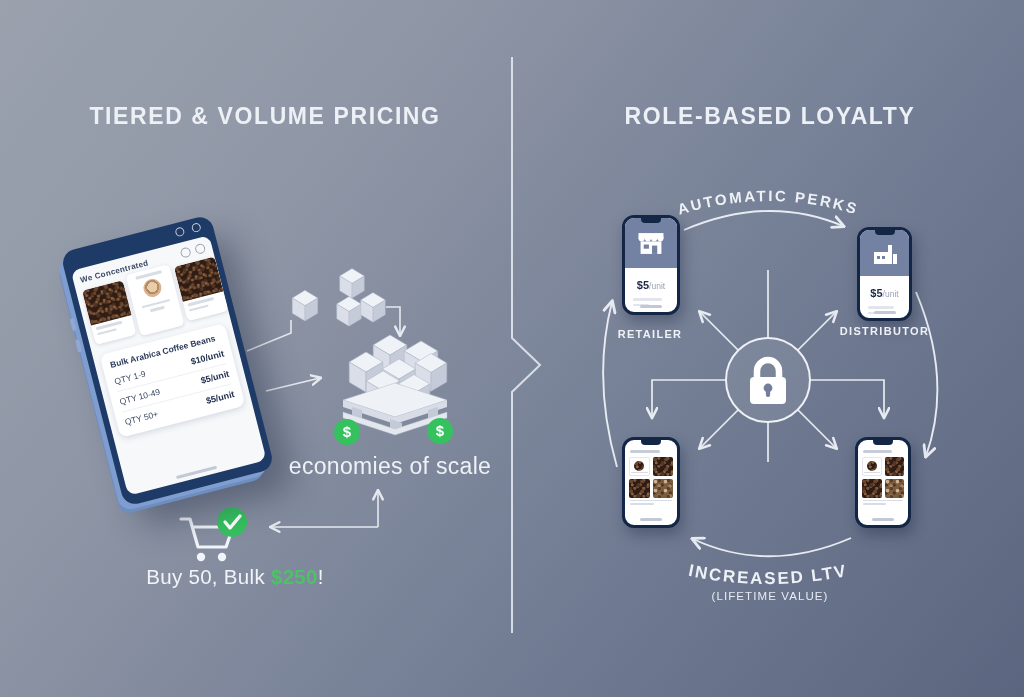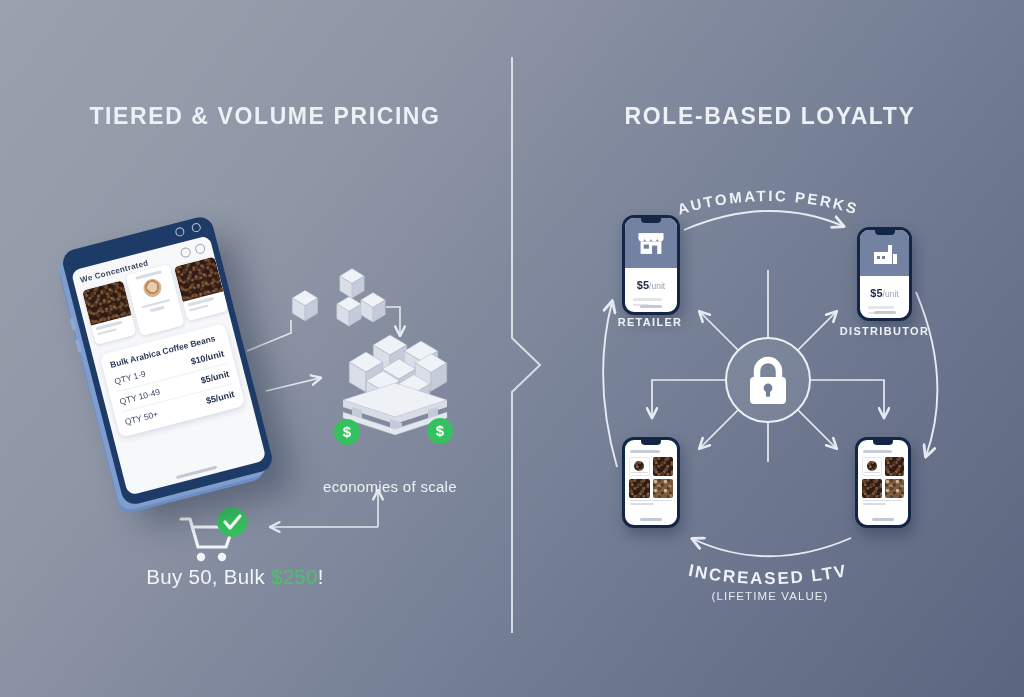--- a/index.html
+++ b/index.html
@@ -56,44 +56,44 @@
     background-size:11px 10px,9px 8px,12px 11px,8px 9px,13px 12px,10px 9px;}
   .beans-light{background-color:#7b5c40;background-image:
     radial-gradient(circle at 25% 30%,#c9b091 0 1.5px,transparent 2.1px),
     radial-gradient(circle at 70% 20%,#5b4027 0 1.4px,transparent 2px),
     radial-gradient(circle at 55% 70%,#a8825c 0 1.4px,transparent 2px),
     radial-gradient(circle at 15% 75%,#4f3720 0 1.3px,transparent 1.9px);
     background-size:10px 9px,9px 8px,11px 10px,8px 8px;}
 
   
   .economies{position:absolute;left:280px;top:453px;width:220px;text-align:center;
-    color:#eef2f6;font-size:15px;letter-spacing:.3px;margin-top:25px;}
+    color:#eef2f6;font-size:23px;letter-spacing:.3px;}
   .buy-caption{position:absolute;left:100px;top:565px;width:270px;text-align:center;
     color:#f1f4f8;font-size:20.5px;letter-spacing:.3px;}
-  .buy-caption .hl{color:#4ec168;font-weight:400;}
+  .buy-caption .hl{color:#4ec168;font-weight:700;}
 
   
   .phone{position:absolute;box-sizing:border-box;border:3px solid #142645;border-radius:12px;
     background:#fff;overflow:hidden;box-shadow:3px 7px 14px rgba(22,32,58,.35);}
   .phone::before{content:"";position:absolute;top:0;left:50%;transform:translateX(-50%);
     width:20px;height:5px;background:#142645;border-radius:0 0 4px 4px;z-index:3;}
   #phone-retailer{left:622px;top:215px;width:58px;height:100px;}
   #phone-distributor{left:857px;top:227px;width:55px;height:94px;}
   #phone-shop-left{left:622px;top:437px;width:58px;height:91px;}
   #phone-shop-right{left:855px;top:437px;width:56px;height:91px;}
   .role-top{height:50px;background:#7381a3;display:flex;align-items:center;justify-content:center;}
   #phone-distributor .role-top{height:46px;}
   .role-price{text-align:center;margin-top:7px;}
   .role-price .v{font-size:11px;font-weight:700;color:#1d2b4a;}
   .role-price .u{font-size:8.5px;color:#9aa3b5;}
   .role-lines{padding:5px 8px 0 8px;}
   .role-lines .bar{background:#e2e5ec;}
   .role-label{position:absolute;text-align:center;color:#eef2f7;font-size:11px;
     font-weight:600;letter-spacing:1.3px;}
-  #label-retailer{left:590px;top:316px;width:120px;}
+  #label-retailer{left:590px;top:328px;width:120px;}
   #label-distributor{left:822px;top:325px;width:125px;}
 
   .shop-screen{position:absolute;inset:0;padding:8px 4px 4px 4px;box-sizing:border-box;}
   .shop-screen .hdr{height:2.5px;width:68%;background:#c7cdd8;border-radius:2px;margin:2px 0 4px 1px;}
   .shop-grid{display:grid;grid-template-columns:1fr 1fr;gap:3px;}
   .tile{height:19px;border-radius:2px;}
   .tile.white{background:#fff;border:1px solid #e4e7ee;box-sizing:border-box;position:relative;}
   .tile.white .circ{position:absolute;left:50%;top:3px;transform:translateX(-50%);
     width:10px;height:10px;border-radius:50%;}
   .tile-bar{height:1.8px;background:#d8dce4;border-radius:2px;margin:2px 1px 0 1px;}

